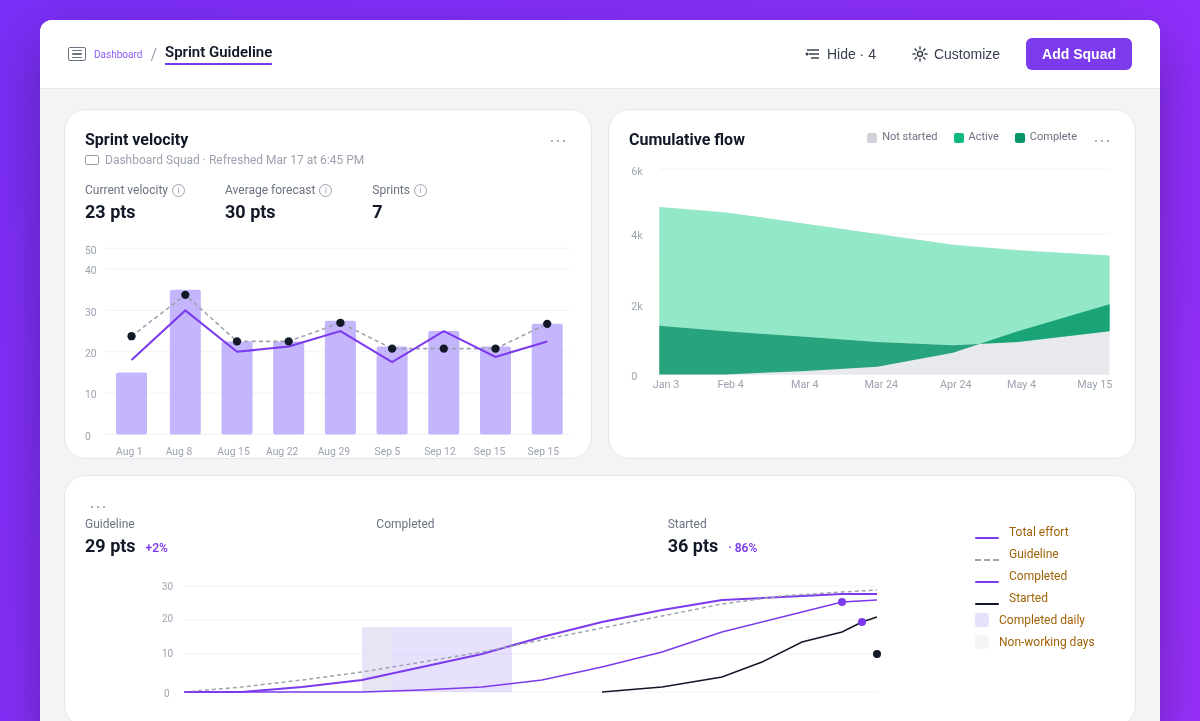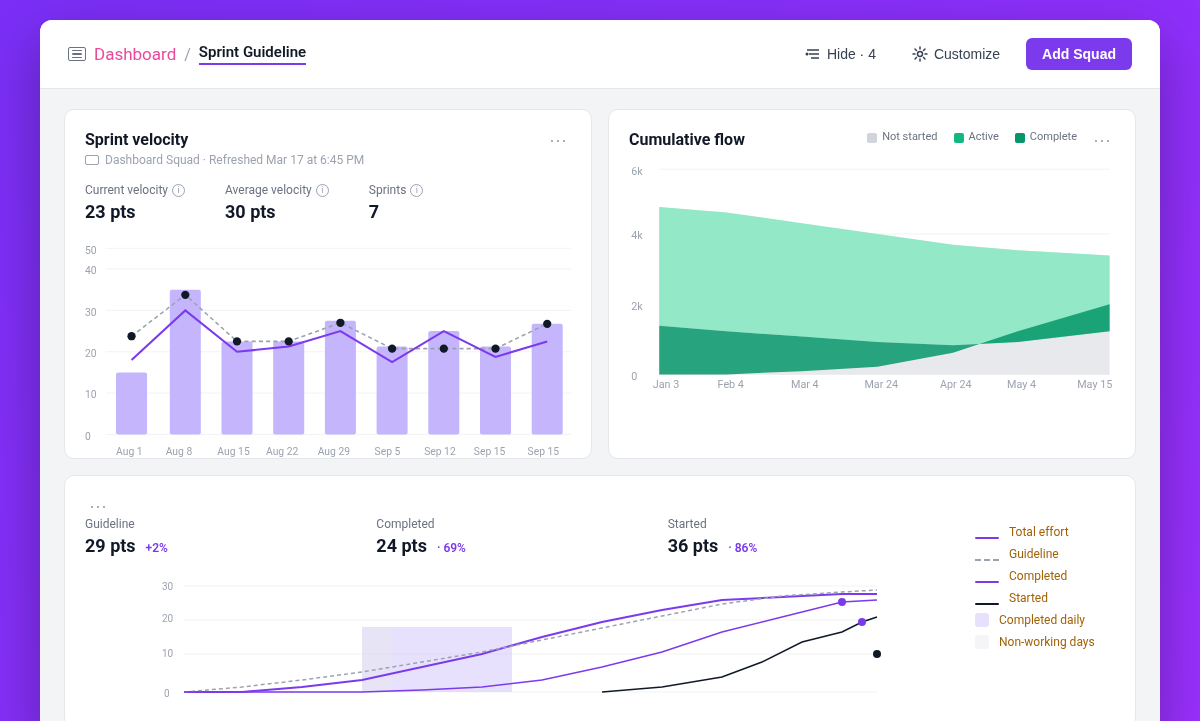--- a/index.html
+++ b/index.html
@@ -49,22 +49,22 @@
       display: block;
       height: 1.5px;
       background: #6b7280;
       border-radius: 1px;
     }
     .breadcrumb-sep {
       color: #9ca3af;
       font-size: 16px;
     }
     .breadcrumb-dashboard {
-      color: #ec4899;
-      font-size: 17px;
+      color: #8b5cf6;
+      font-size: 10px;
     }
     .breadcrumb-current {
       color: #111827;
       font-size: 15px;
       font-weight: 600;
       border-bottom: 2px solid #7c3aed;
       padding-bottom: 2px;
     }
     .header-actions {
       display: flex;
@@ -100,21 +100,21 @@
       flex-direction: column;
       gap: 16px;
     }
     
     .row {
       display: flex;
       gap: 16px;
     }
     .card {
       background: #fff;
-      border-radius: 10px;
+      border-radius: 22px;
       padding: 20px;
       border: 1px solid #e5e7eb;
     }
     .card-half {
       flex: 1;
     }
     .card-full {
       width: 100%;
     }
     .card-title {
@@ -344,21 +344,21 @@
         <div class="metrics-row">
           <div class="metric">
             <label>
               <span>Current velocity</span>
               <span class="info-icon">i</span>
             </label>
             <div class="metric-value">23 pts</div>
           </div>
           <div class="metric">
             <label>
-              <span>Average velocity</span>
+              <span>Average forecast</span>
               <span class="info-icon">i</span>
             </label>
             <div class="metric-value">30 pts</div>
           </div>
           <div class="metric">
             <label>
               <span>Sprints</span>
               <span class="info-icon">i</span>
             </label>
             <div class="metric-value">7</div>
@@ -483,24 +483,20 @@
           <div class="burnup-stats">
             <div class="burnup-stat">
               <label>Guideline</label>
               <div>
                 <span class="burnup-stat-value">29 pts</span>
                 <span class="change-positive">+2%</span>
               </div>
             </div>
             <div class="burnup-stat">
               <label>Completed</label>
-              <div>
-                <span class="burnup-stat-value">24 pts</span>
-                <span class="change-positive">· <span>69%</span></span>
-              </div>
             </div>
             <div class="burnup-stat">
               <label>Started</label>
               <div>
                 <span class="burnup-stat-value">36 pts</span>
                 <span class="change-positive">· <span>86%</span></span>
               </div>
             </div>
           </div>
 

